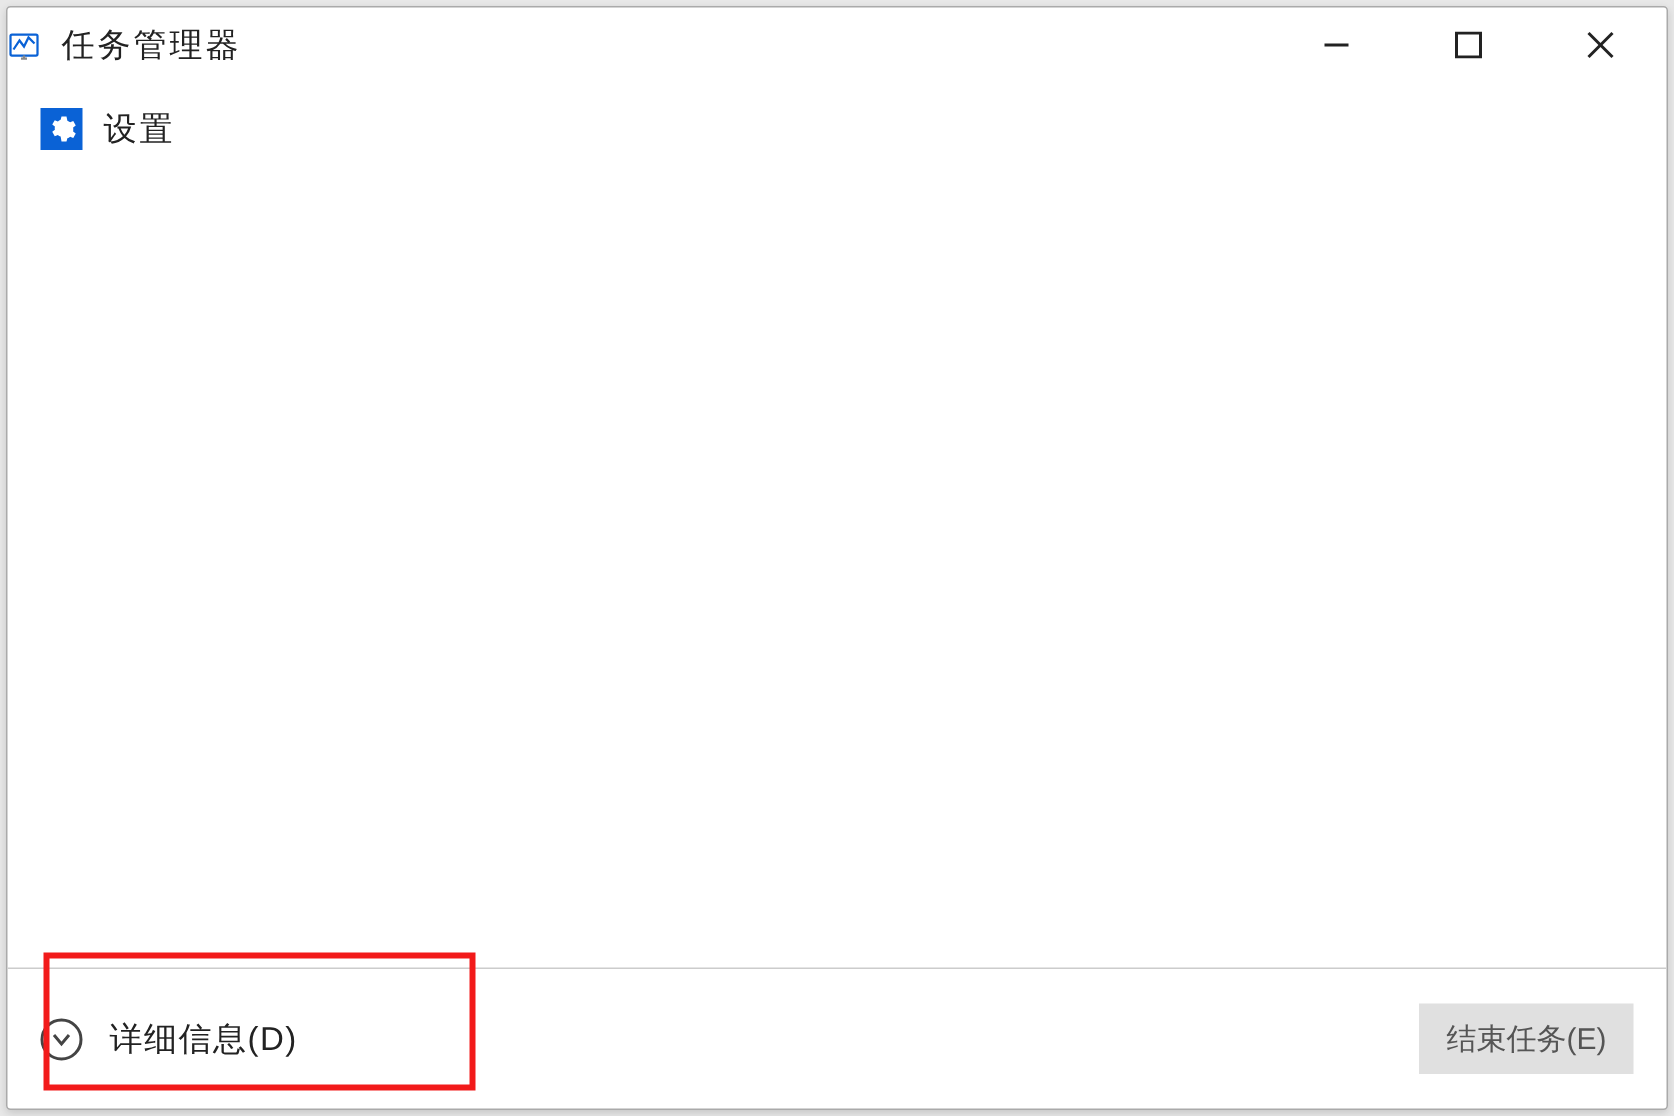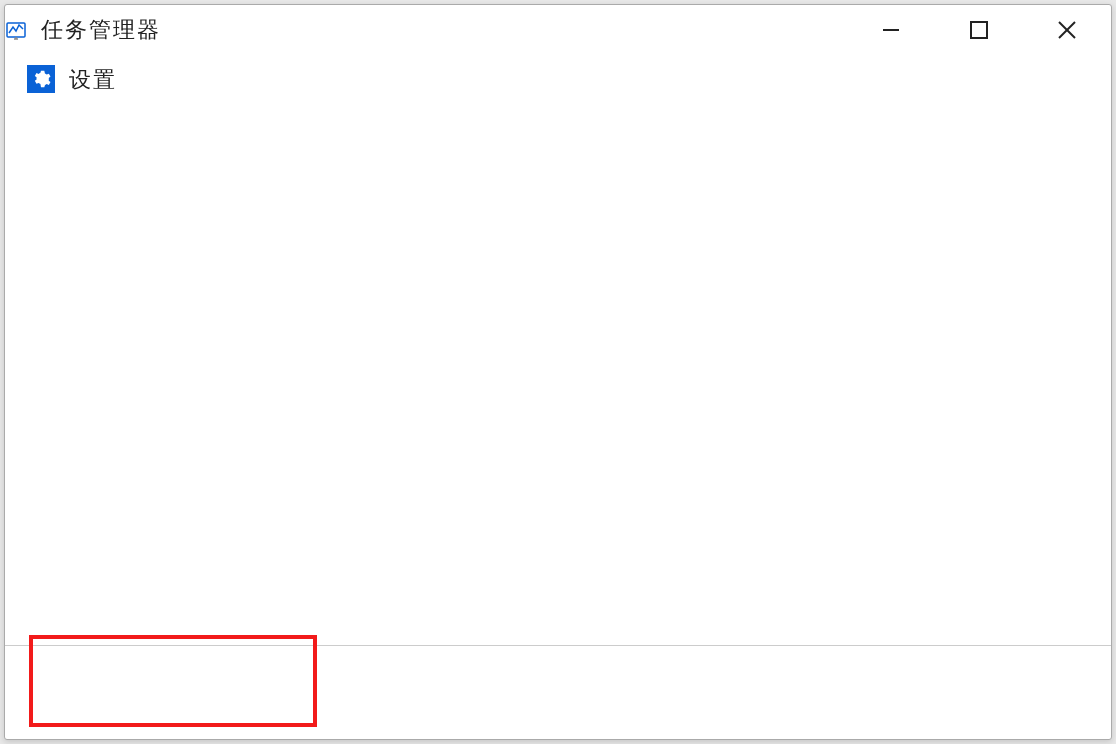--- a/index.html
+++ b/index.html
@@ -60,21 +60,21 @@
       display: flex;
       flex-direction: column;
       overflow: hidden;
     }
     .process-list {
       padding: 10px 22px;
       flex: 1;
     }
     .process-item {
       display: flex;
-      align-items: flex-start;
+      align-items: center;
       height: 42px;
     }
     .gear-icon {
       width: 28px;
       height: 28px;
       background: #0a62d6;
       display: flex;
       align-items: center;
       justify-content: center;
       margin-right: 14px;
@@ -170,17 +170,26 @@
         <span class="gear-icon">
           <svg width="20" height="20" viewBox="0 0 24 24">
             <path fill="#fff" d="M12 8a4 4 0 1 0 0 8 4 4 0 0 0 0-8zm9.4 4a7.4 7.4 0 0 0-.1-1.3l2.1-1.6-2-3.5-2.5 1a7.5 7.5 0 0 0-2.2-1.3L16 2h-4l-.7 2.6a7.5 7.5 0 0 0-2.2 1.3l-2.5-1-2 3.5 2.1 1.6a7.4 7.4 0 0 0 0 2.6L4.6 14.2l2 3.5 2.5-1a7.5 7.5 0 0 0 2.2 1.3L12 22h4l.7-2.6a7.5 7.5 0 0 0 2.2-1.3l2.5 1 2-3.5-2.1-1.6c.07-.43.1-.86.1-1.3z"></path>
           </svg>
         </span>
         <span class="process-name">设置</span>
       </div>
     </div>
 
     <div class="footer">
+      <div class="details-area">
+        <span class="chevron-circle">
+          <svg width="14" height="14" viewBox="0 0 14 14">
+            <polyline points="2,4 7,10 12,4" fill="none" stroke="#444" stroke-width="2"></polyline>
+          </svg>
+        </span>
+        <span class="details-label">详细信息(D)</span>
+      </div>
+      <button class="end-task-btn">结束任务(E)</button>
     </div>
   </div>
 
   <div class="highlight-box"></div>
 </div>
 
 </body></html>

